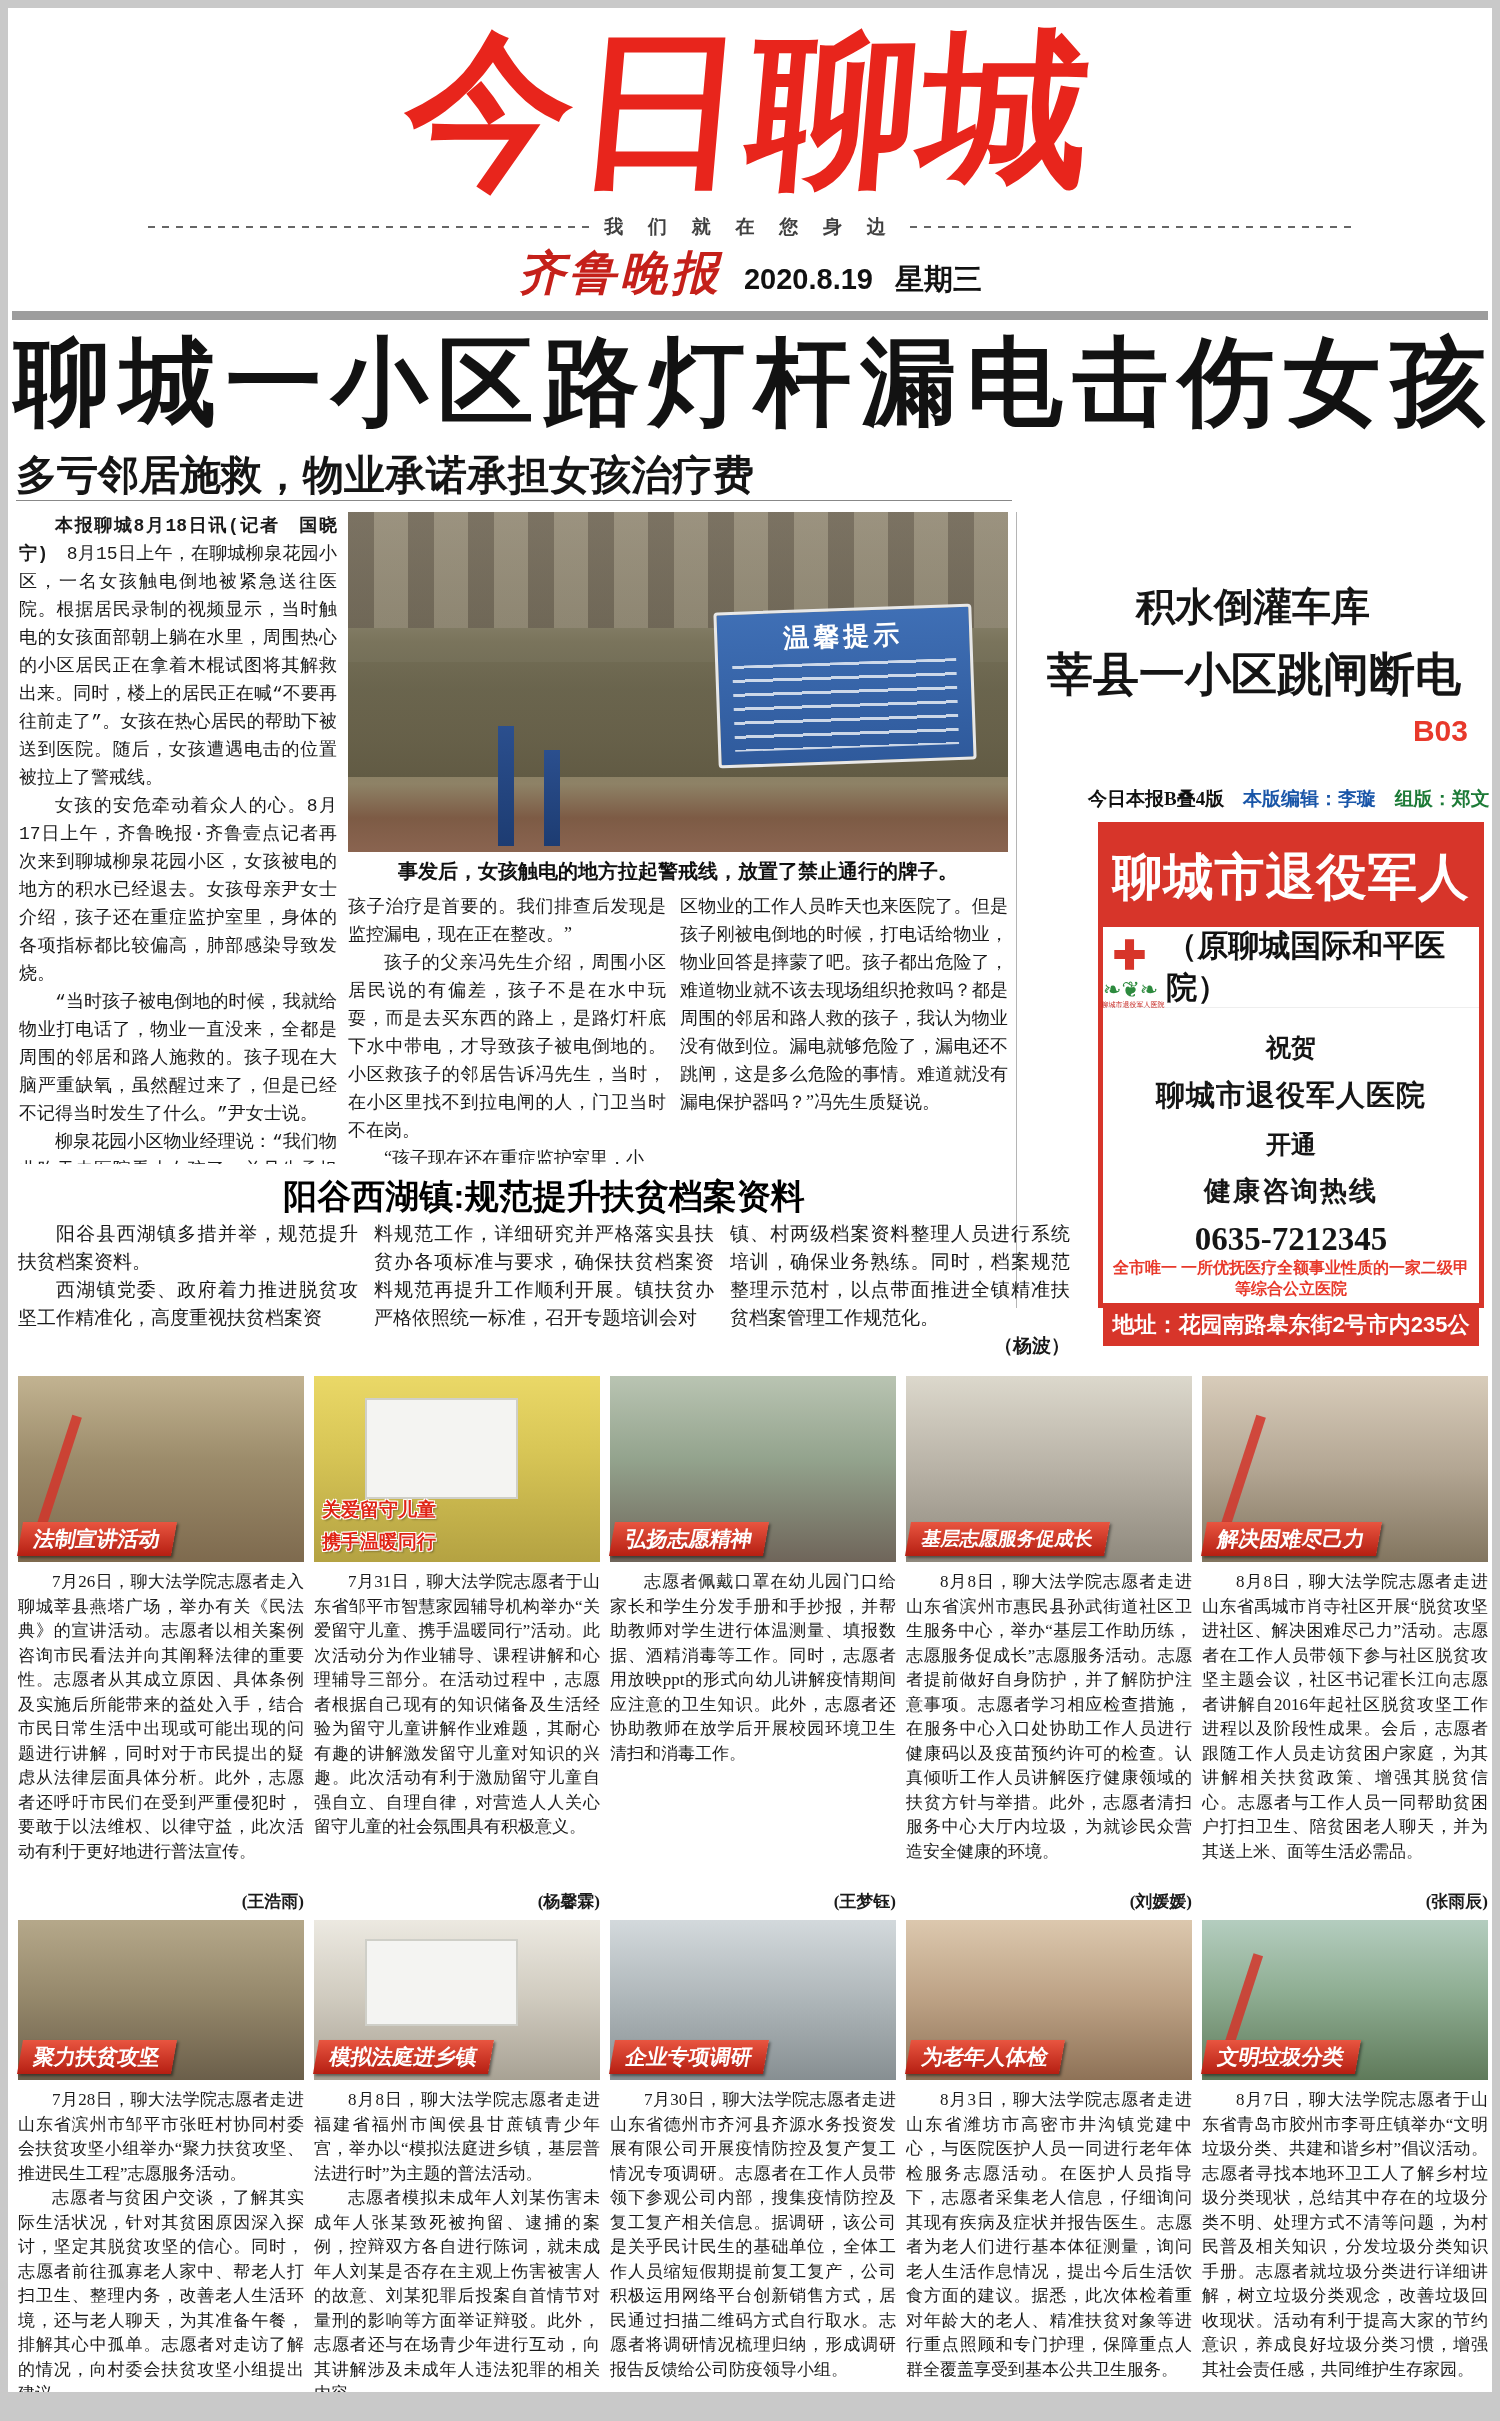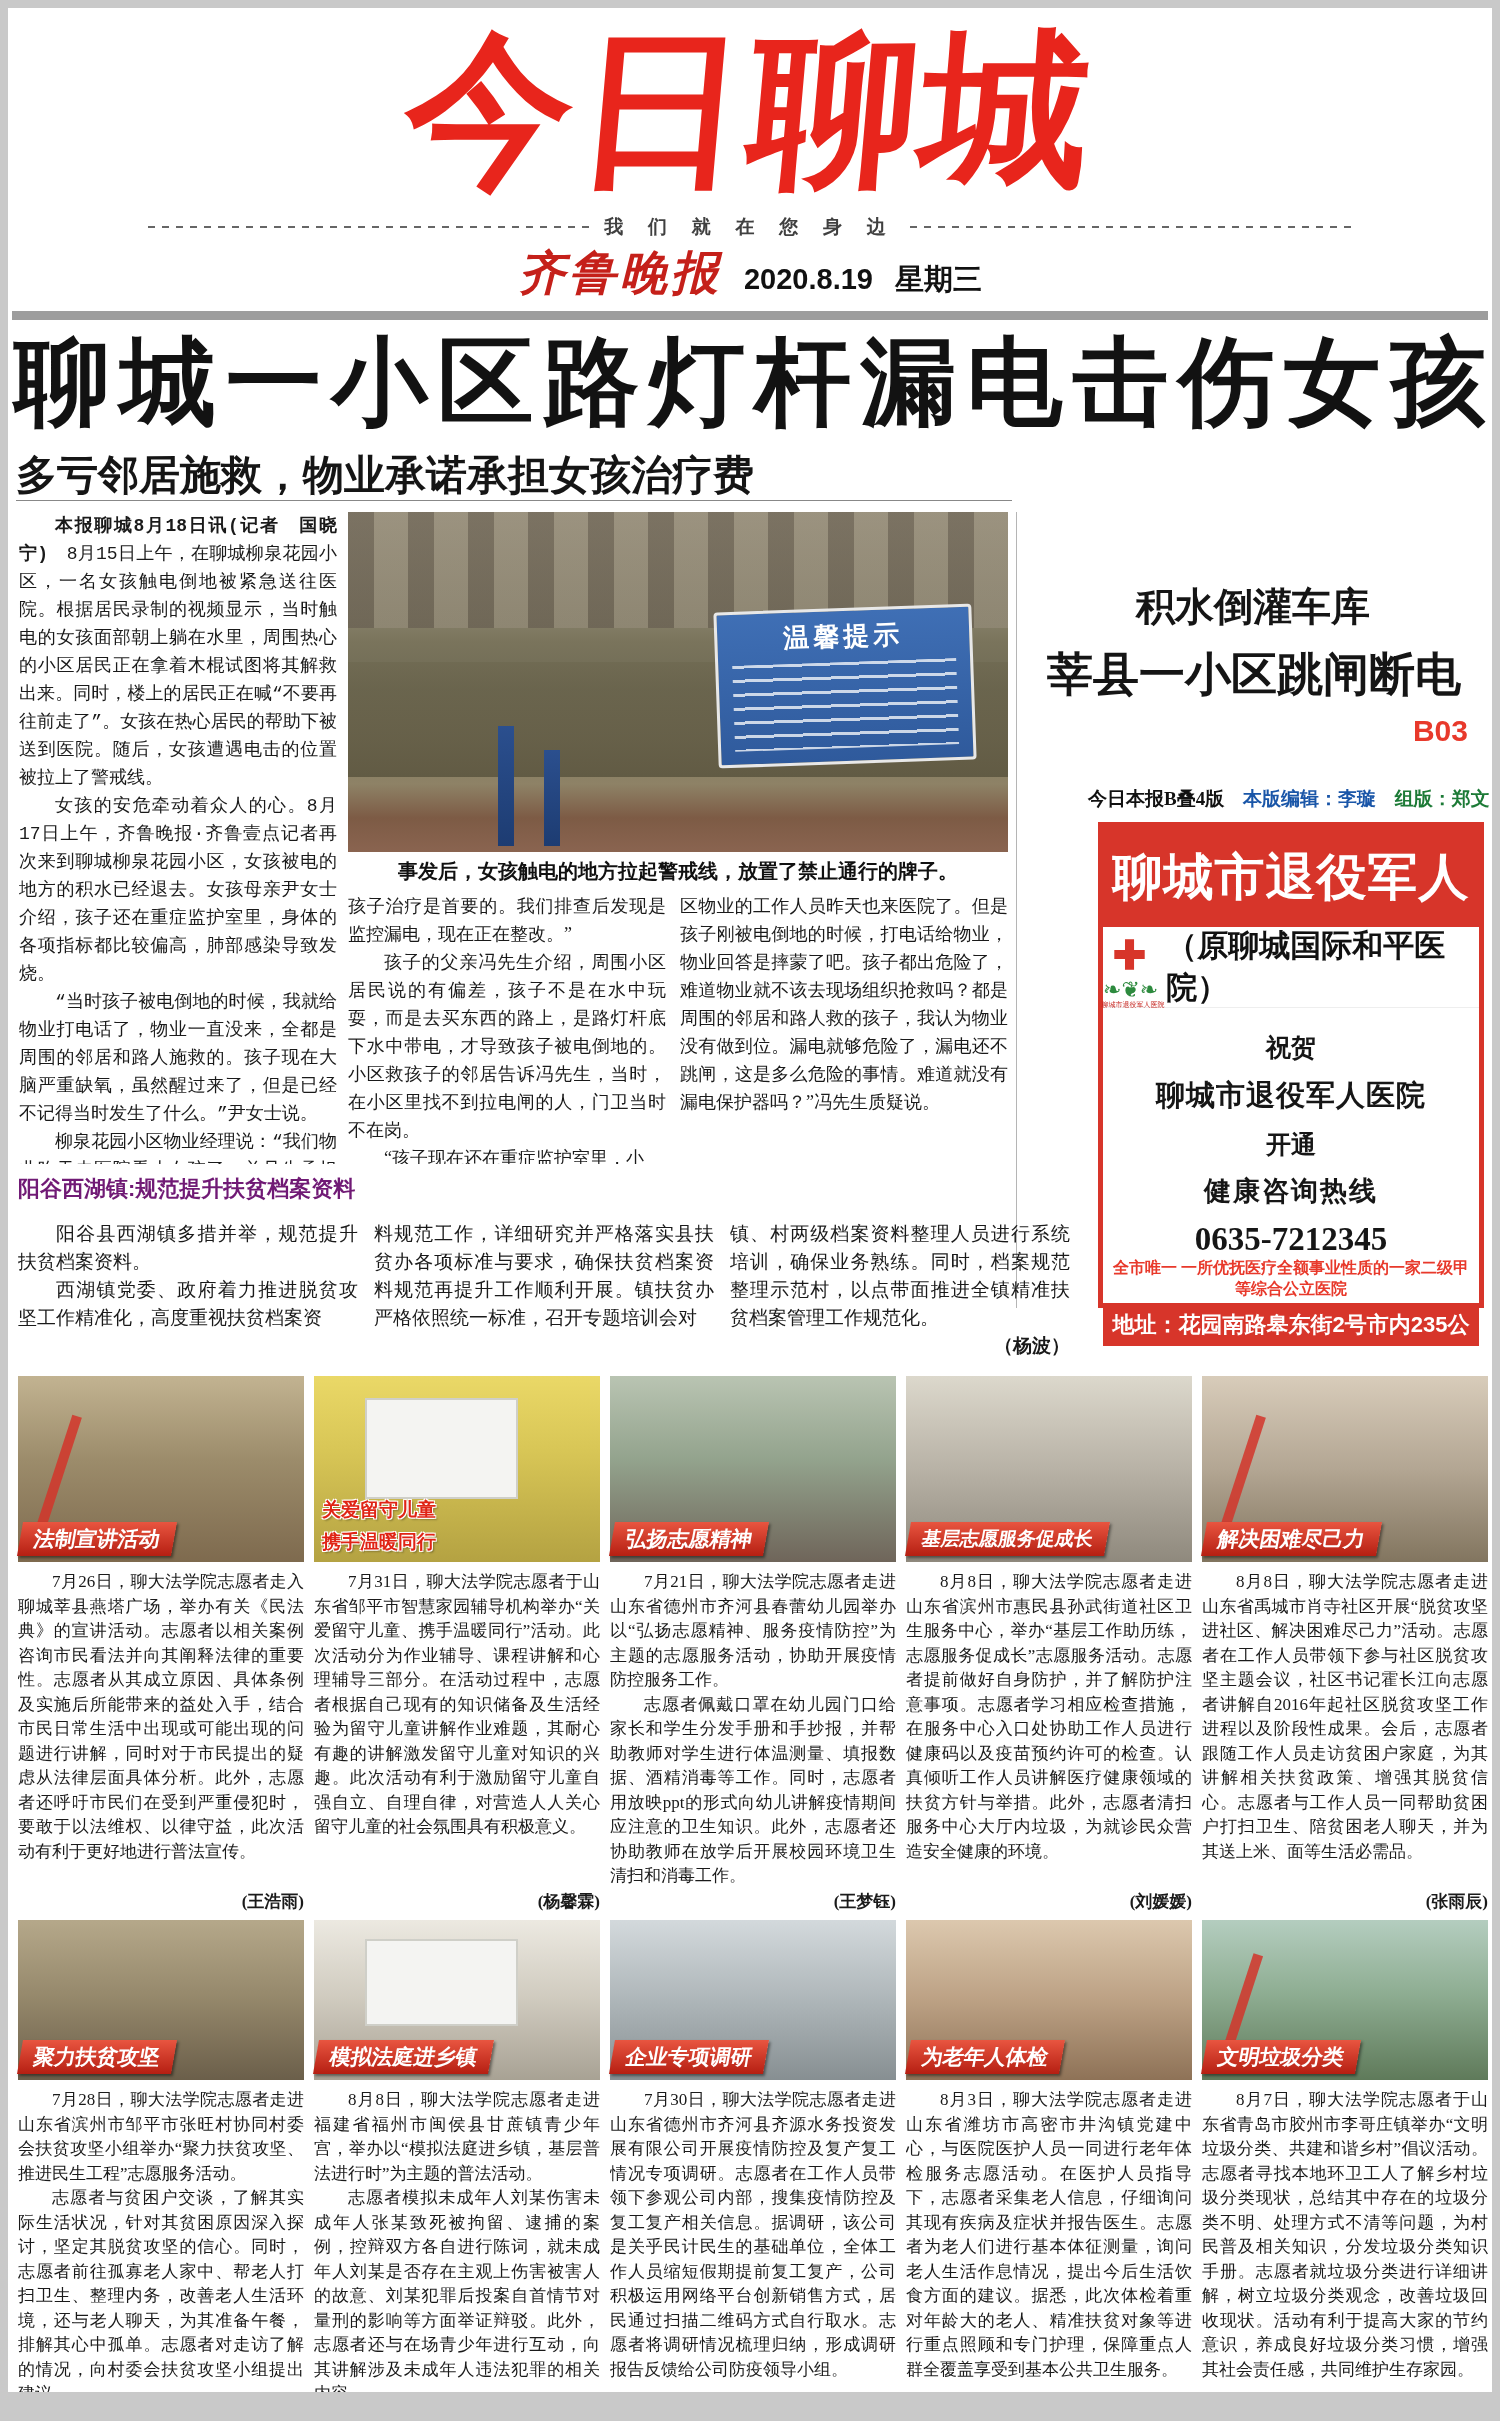--- a/index.html
+++ b/index.html
@@ -65,22 +65,22 @@
   .adbody .l{font-weight:bold;color:#161616;}
   .adbody .l1{font-size:25px;margin-top:13px;}
   .adbody .l2{font-size:29px;margin-top:12px;letter-spacing:1px;}
   .adbody .l3{font-size:25px;margin-top:12px;}
   .adbody .l4{font-size:27px;margin-top:12px;letter-spacing:2px;}
   .adbody .l5{font-size:33px;margin-top:12px;font-family:"Liberation Serif",serif;}
   .adslogan{color:#e8392b;font-size:16px;font-weight:bold;text-align:center;padding:0 4px 4px 4px;}
   .adaddr{background:#d7352a;color:#fff;font-family:"Liberation Sans",sans-serif;font-weight:bold;font-size:22px;
       height:42px;line-height:42px;text-align:center;}
   
-  .midhead{left:10px;top:1166px;width:1052px;font-family:"Liberation Sans",sans-serif;
-      font-weight:900;font-size:22px;color:#701a75;}
+  .midhead{left:10px;top:1166px;width:1052px;text-align:center;font-family:"Liberation Sans",sans-serif;
+      font-weight:900;font-size:34px;color:#000000;}
   .midcol{top:1212px;height:140px;overflow:hidden;font-size:19px;line-height:28px;}
   .mc1{left:10px;width:340px;} .mc2{left:366px;width:340px;} .mc3{left:722px;width:340px;}
   .bphoto{position:absolute;width:286px;}
   .btext{position:absolute;width:286px;font-size:17px;line-height:24.5px;overflow:hidden;}
   .sign{position:absolute;right:0;bottom:0;background:#fff;padding-left:8px;font-weight:bold;}
   .blabel{position:absolute;left:2px;bottom:6px;background:linear-gradient(180deg,#e85540,#b51f12);
       color:#fff;font-family:"Liberation Sans",sans-serif;font-weight:bold;font-size:21px;line-height:34px;
       padding:0 14px;transform:skewX(-10deg);box-shadow:2px 2px 3px rgba(0,0,0,.45);white-space:nowrap;}
   .blabel-out{position:absolute;left:8px;bottom:4px;color:#e02415;font-family:"Liberation Sans",sans-serif;
       font-weight:900;font-size:19px;line-height:32px;
@@ -214,21 +214,20 @@
   <div class="abs btext just" style="left:306px;top:1562px;height:344px;">
     <p class="ind">7月31日，聊大法学院志愿者于山东省邹平市智慧家园辅导机构举办“关爱留守儿童、携手温暖同行”活动。此次活动分为作业辅导、课程讲解和心理辅导三部分。在活动过程中，志愿者根据自己现有的知识储备及生活经验为留守儿童讲解作业难题，其耐心有趣的讲解激发留守儿童对知识的兴趣。此次活动有利于激励留守儿童自强自立、自理自律，对营造人人关心留守儿童的社会氛围具有积极意义。</p>
 
     <span class="sign">(杨馨霖)</span>
   </div>
 
   <div class="abs bphoto pb2" style="left:602px;top:1368px;height:186px;">
     <span class="blabel">弘扬志愿精神</span>
   </div>
   <div class="abs btext just" style="left:602px;top:1562px;height:344px;">
-    <p class="ind">7月21日，聊大法学院志愿者走进山东省德州市齐河县春蕾幼儿园举办以“弘扬志愿精神、服务疫情防控”为主题的志愿服务活动，协助开展疫情防控服务工作。</p>
     <p class="ind">志愿者佩戴口罩在幼儿园门口给家长和学生分发手册和手抄报，并帮助教师对学生进行体温测量、填报数据、酒精消毒等工作。同时，志愿者用放映ppt的形式向幼儿讲解疫情期间应注意的卫生知识。此外，志愿者还协助教师在放学后开展校园环境卫生清扫和消毒工作。</p>
     <span class="sign">(王梦钰)</span>
   </div>
 
   <div class="abs bphoto pb3" style="left:898px;top:1368px;height:186px;">
     <span class="blabel" style="font-size:19px;">基层志愿服务促成长</span>
   </div>
   <div class="abs btext just" style="left:898px;top:1562px;height:344px;">
     <p class="ind">8月8日，聊大法学院志愿者走进山东省滨州市惠民县孙武街道社区卫生服务中心，举办“基层工作助历练，志愿服务促成长”志愿服务活动。志愿者提前做好自身防护，并了解防护注意事项。志愿者学习相应检查措施，在服务中心入口处协助工作人员进行健康码以及疫苗预约许可的检查。认真倾听工作人员讲解医疗健康领域的扶贫方针与举措。此外，志愿者清扫服务中心大厅内垃圾，为就诊民众营造安全健康的环境。</p>
 

